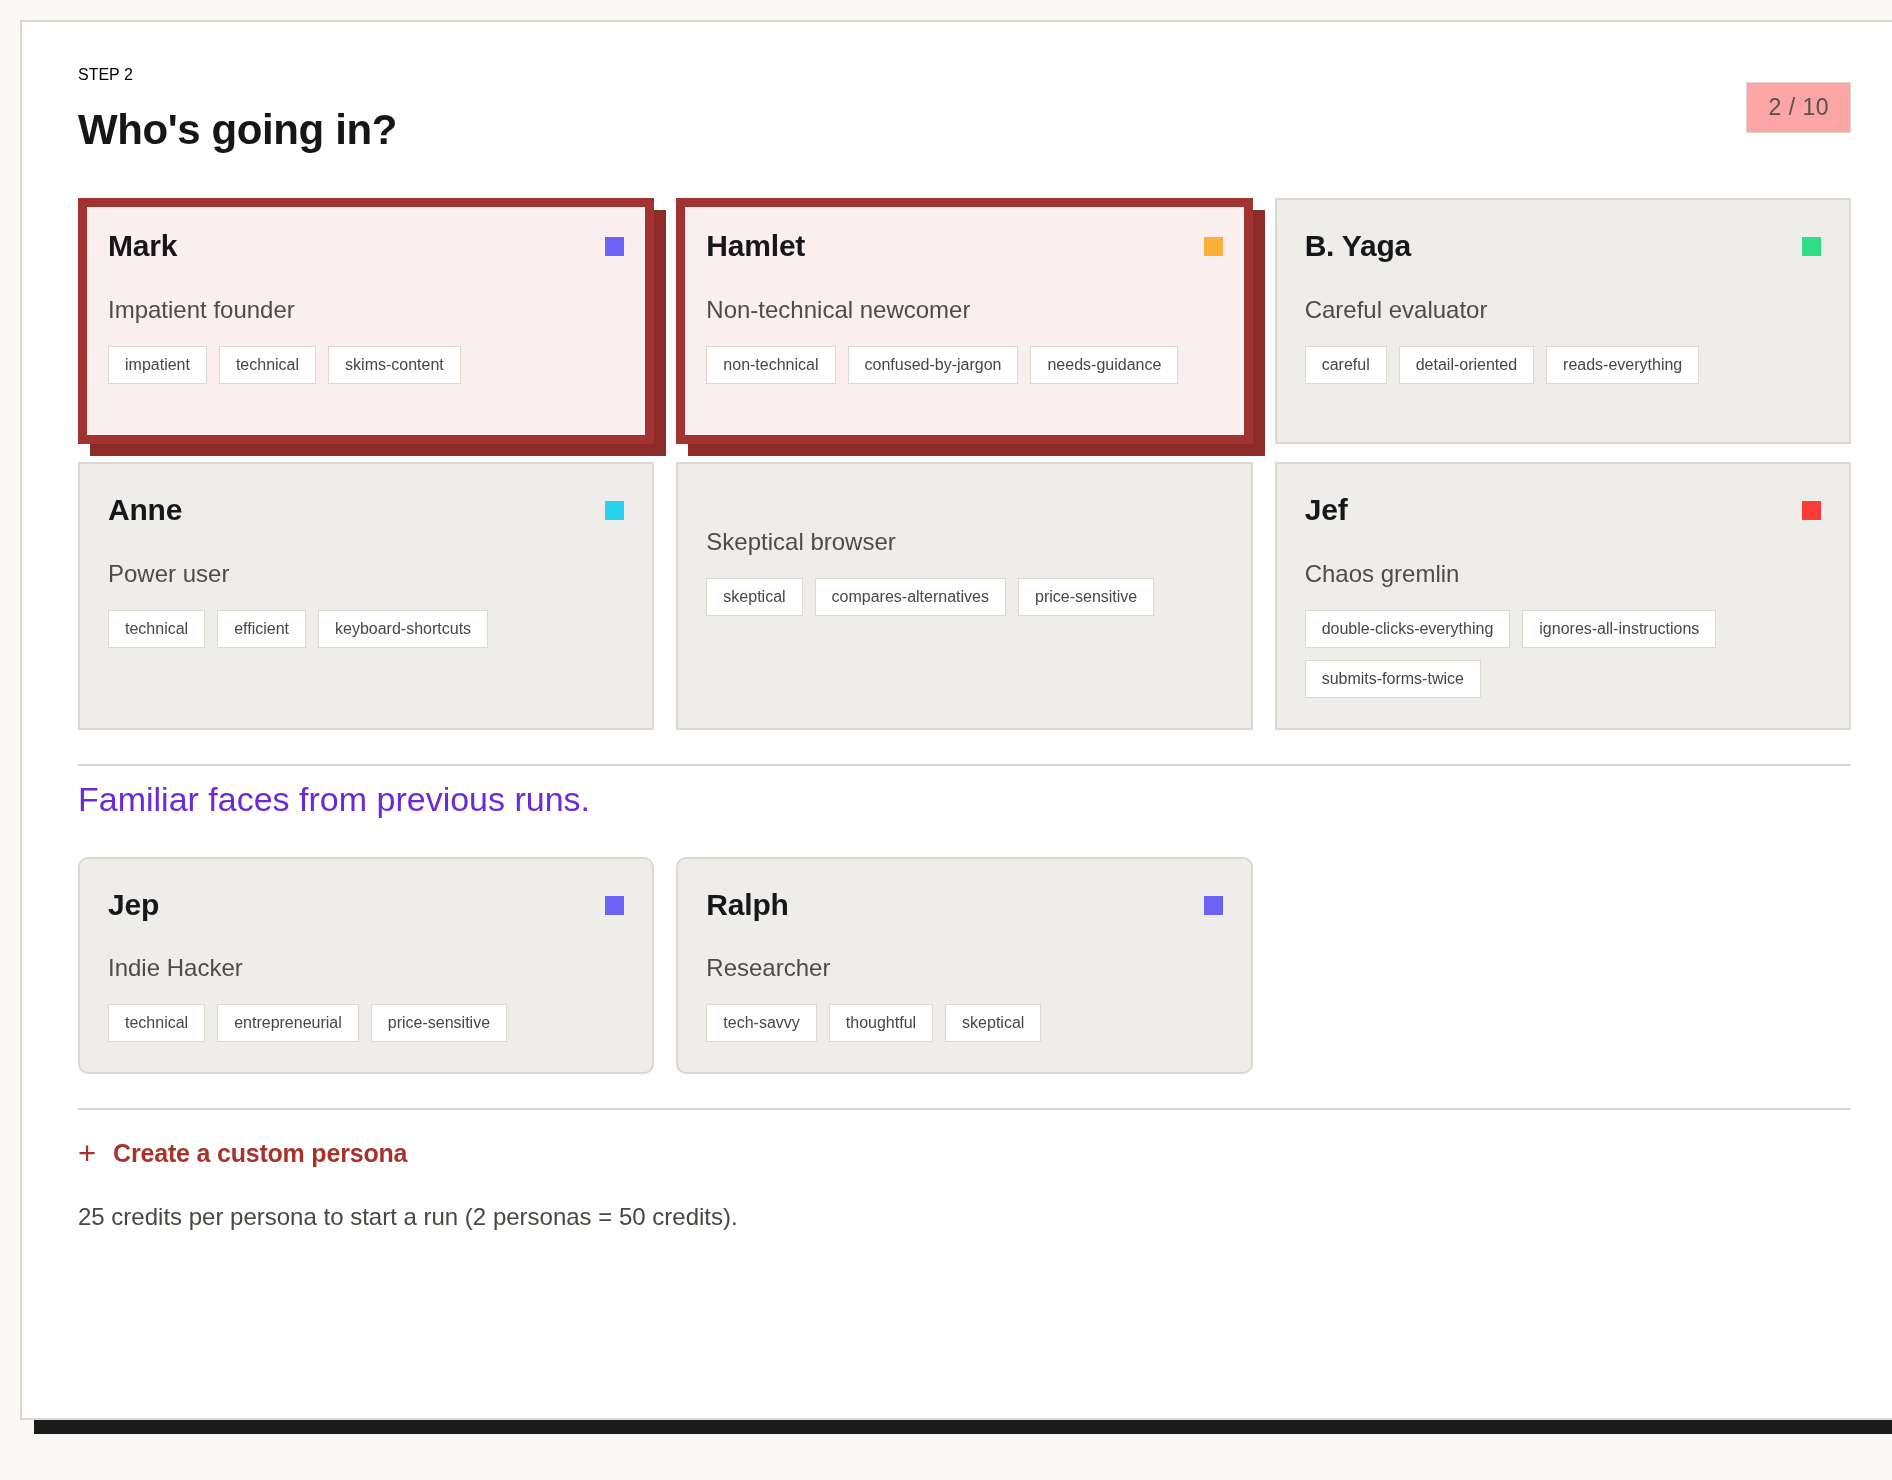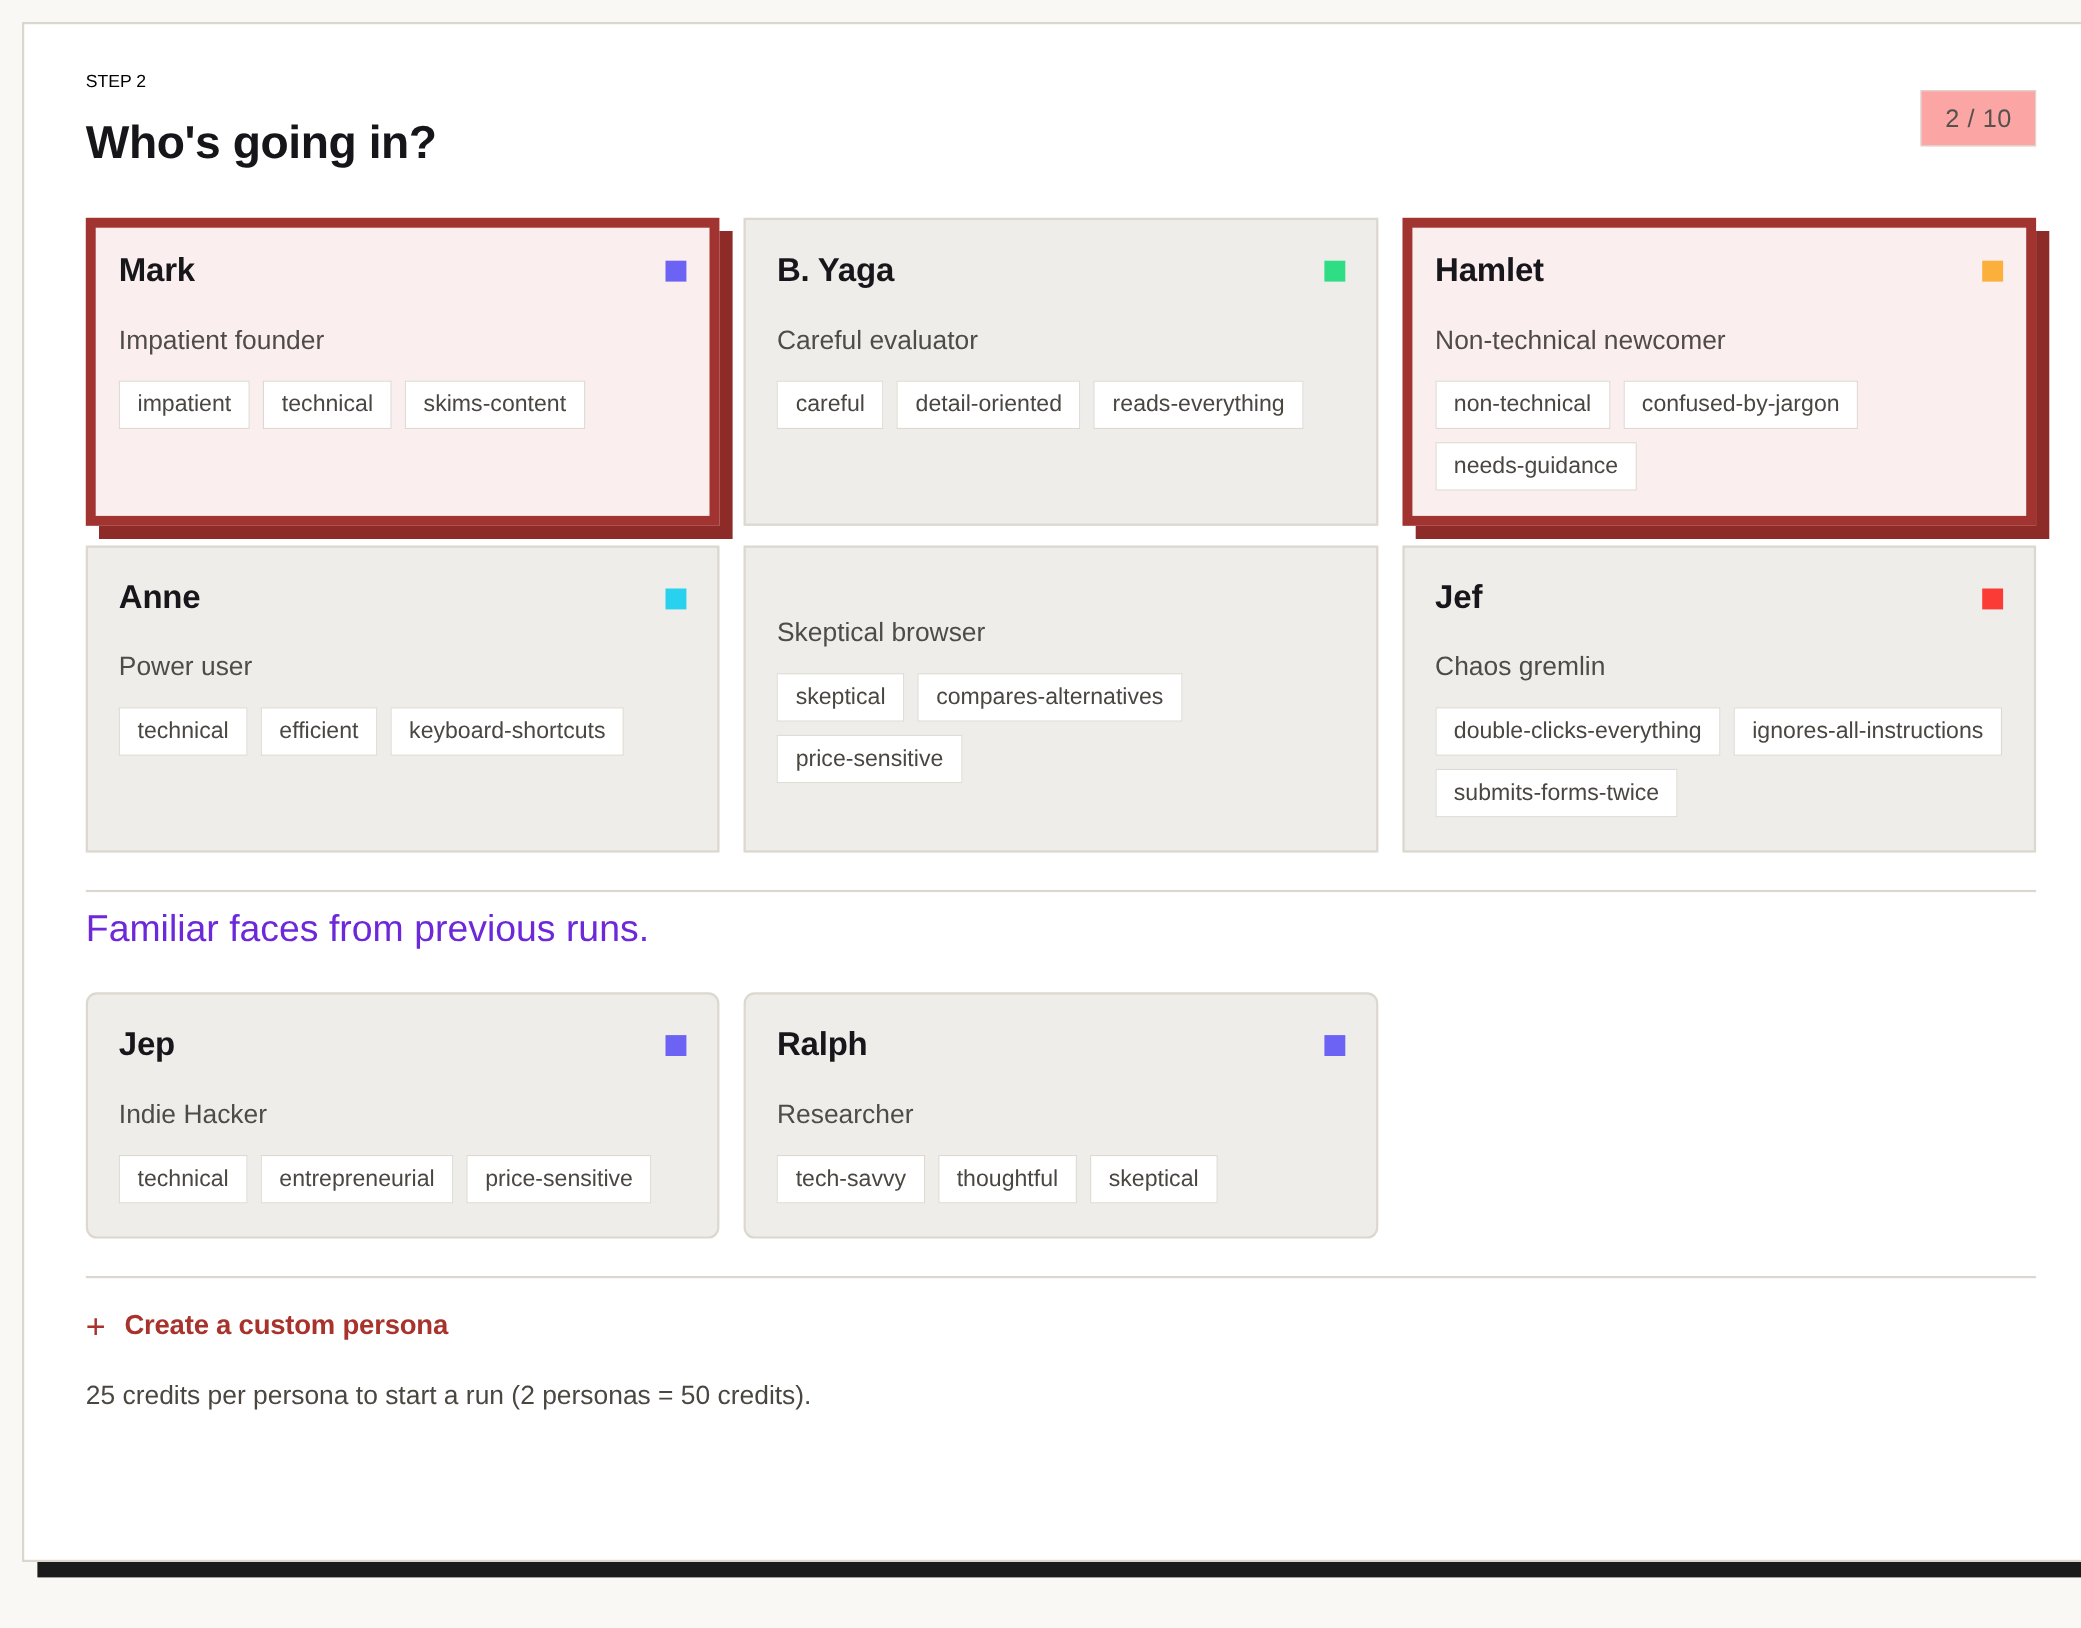--- a/index.html
+++ b/index.html
@@ -103,21 +103,21 @@
   .tag-row {
     margin-top: 22px;
     display: flex;
     flex-wrap: wrap;
     gap: 12px;
   }
   .tag {
     background: #ffffff;
     border: 1px solid #ddd9d2;
     color: #4a4641;
-    font-size: 21px;
+    font-size: 16px;
     padding: 9px 16px;
     white-space: nowrap;
   }
 
   
   .spacer { flex: 1 1 auto; }
 
   
   .divider {
     height: 2px;
@@ -190,43 +190,43 @@
             <span class="color-dot" style="background: rgb(108, 99, 245);"></span>
           </div>
           <div class="card-role">Impatient founder</div>
           <div class="tag-row">
             <span class="tag">impatient</span>
             <span class="tag">technical</span>
             <span class="tag">skims-content</span>
           </div>
           <div class="spacer"></div>
         </div>
+        <div class="persona-card selected">
+          <div class="card-head">
+            <div class="card-name">Hamlet</div>
+            <span class="color-dot" style="background: rgb(251, 176, 59);"></span>
+          </div>
+          <div class="card-role">Non-technical newcomer</div>
+          <div class="tag-row">
+            <span class="tag">non-technical</span>
+            <span class="tag">confused-by-jargon</span>
+            <span class="tag">needs-guidance</span>
+          </div>
+          <div class="spacer"></div>
+        </div>
         <div class="persona-card">
           <div class="card-head">
             <div class="card-name">B. Yaga</div>
             <span class="color-dot" style="background: rgb(47, 221, 133);"></span>
           </div>
           <div class="card-role">Careful evaluator</div>
           <div class="tag-row">
             <span class="tag">careful</span>
             <span class="tag">detail-oriented</span>
             <span class="tag">reads-everything</span>
-          </div>
-          <div class="spacer"></div>
-        </div>
-        <div class="persona-card selected">
-          <div class="card-head">
-            <div class="card-name">Hamlet</div>
-            <span class="color-dot" style="background: rgb(251, 176, 59);"></span>
-          </div>
-          <div class="card-role">Non-technical newcomer</div>
-          <div class="tag-row">
-            <span class="tag">non-technical</span>
-            <span class="tag">confused-by-jargon</span>
-            <span class="tag">needs-guidance</span>
           </div>
           <div class="spacer"></div>
         </div>
         <div class="persona-card">
           <div class="card-head">
             <div class="card-name">Anne</div>
             <span class="color-dot" style="background: rgb(40, 210, 238);"></span>
           </div>
           <div class="card-role">Power user</div>
           <div class="tag-row">

